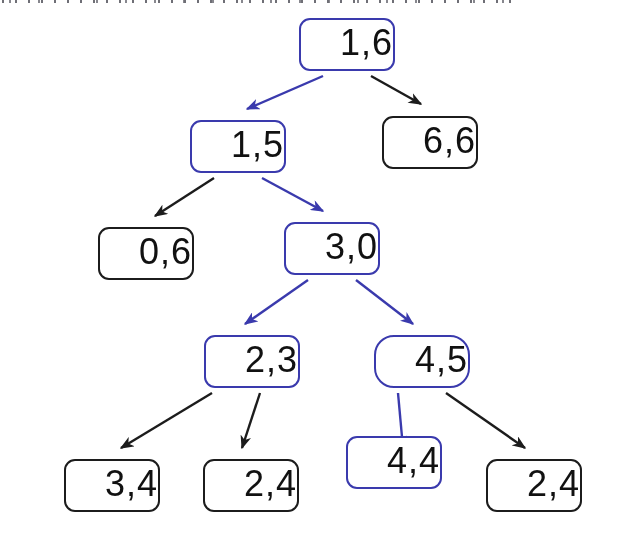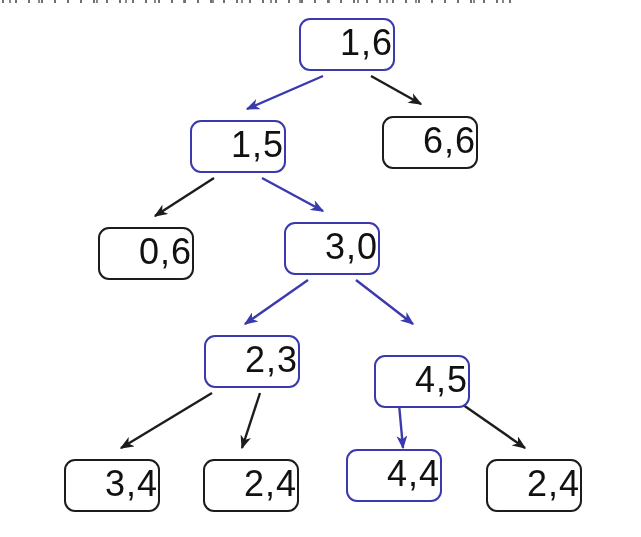--- a/index.html
+++ b/index.html
@@ -65,29 +65,29 @@
       </div>
       <div class="node" style="left: 98px; top: 227px;">
         <span>0,6</span>
       </div>
       <div class="node hl" style="left: 284px; top: 222px;">
         <span>3,0</span>
       </div>
       <div class="node hl" style="left: 188px; top: 335px; margin-left: 16px;">
         <span>2,3</span>
       </div>
-      <div class="node hl" style="left: 374px; top: 355px;">
+      <div class="node hl" style="left: 374px; top: 335px; border-radius: 20px;">
         <span>4,5</span>
       </div>
       <div class="node" style="left: 64px; top: 459px;">
         <span>3,4</span>
       </div>
       <div class="node" style="left: 203px; top: 459px;">
         <span>2,4</span>
       </div>
-      <div class="node hl" style="left: 346px; top: 449px;">
+      <div class="node hl" style="left: 346px; top: 436px;">
         <span>4,4</span>
       </div>
       <div class="node" style="left: 486px; top: 459px;">
         <span>2,4</span>
       </div>
     </div>
 </div>
 
 </body></html>

